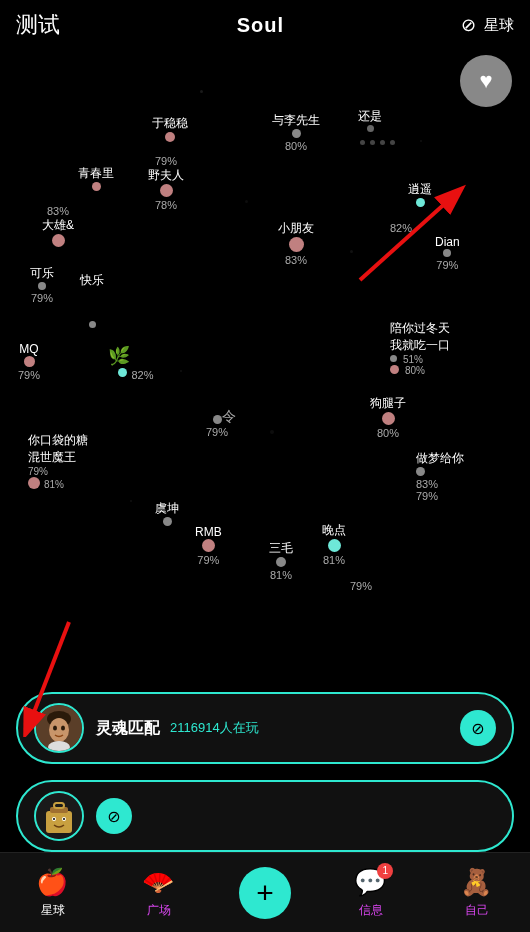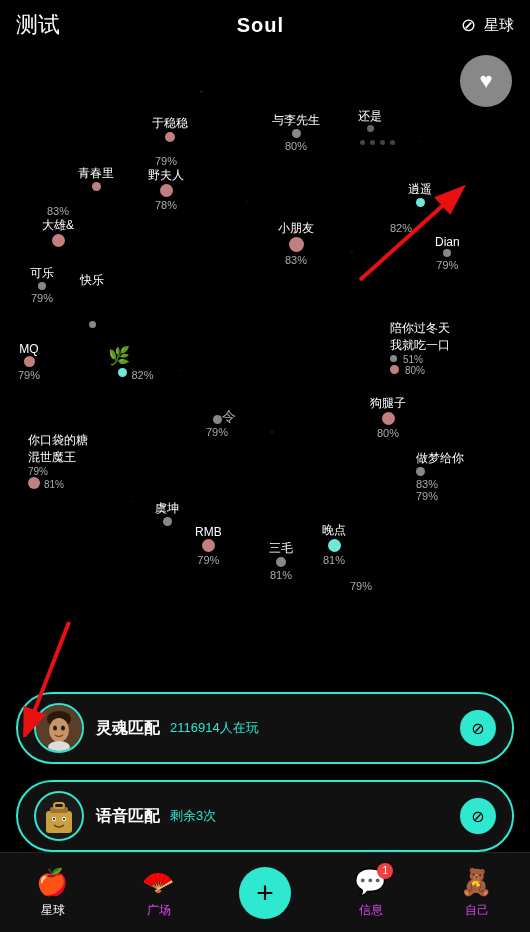--- a/index.html
+++ b/index.html
@@ -462,24 +462,20 @@
         <rect x="18" y="10" width="10" height="5" rx="2.5" fill="none" stroke="#c8a040" stroke-width="2"></rect>
 
         <circle cx="18" cy="26" r="2" fill="#fff"></circle>
         <circle cx="28" cy="26" r="2" fill="#fff"></circle>
         <circle cx="18" cy="26" r="1" fill="#000"></circle>
         <circle cx="28" cy="26" r="1" fill="#000"></circle>
 
         <path d="M18 32 Q23 36 28 32" stroke="#6a4010" stroke-width="1.5" fill="none"></path>
       </svg>
     </div>
-    <div class="card-info">
-      <span class="card-title">语音匹配</span>
-      <span class="card-subtitle">剩余3次</span>
-    </div>
     <div class="card-filter">
       <span style="color:#000;font-size:16px;">⊘</span>
     </div>
   </div>
 </div>
 
 <div class="bottom-nav">
 
   <div class="nav-item">
     <span class="nav-icon">🍎</span>

